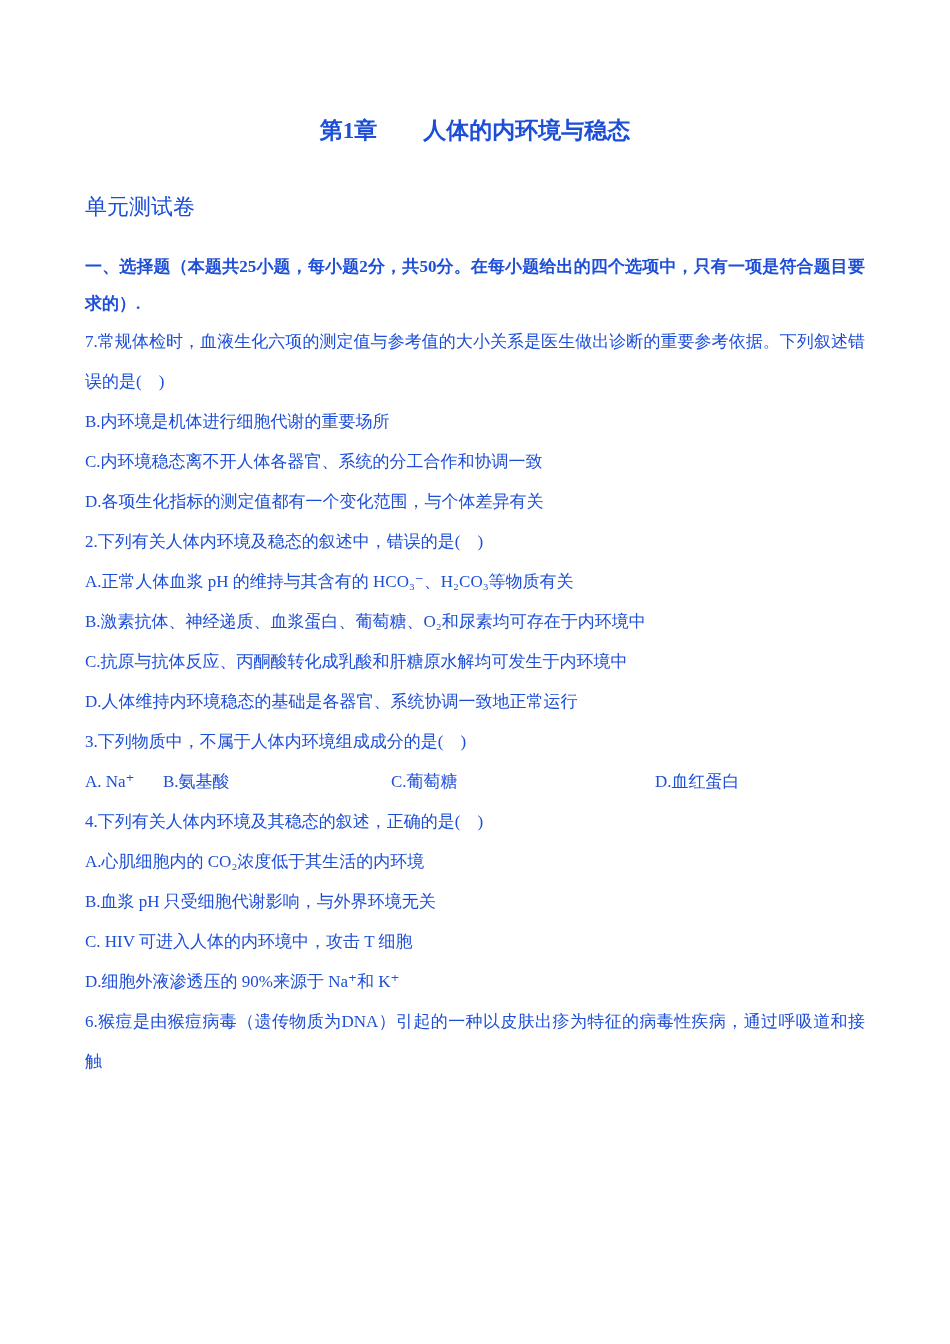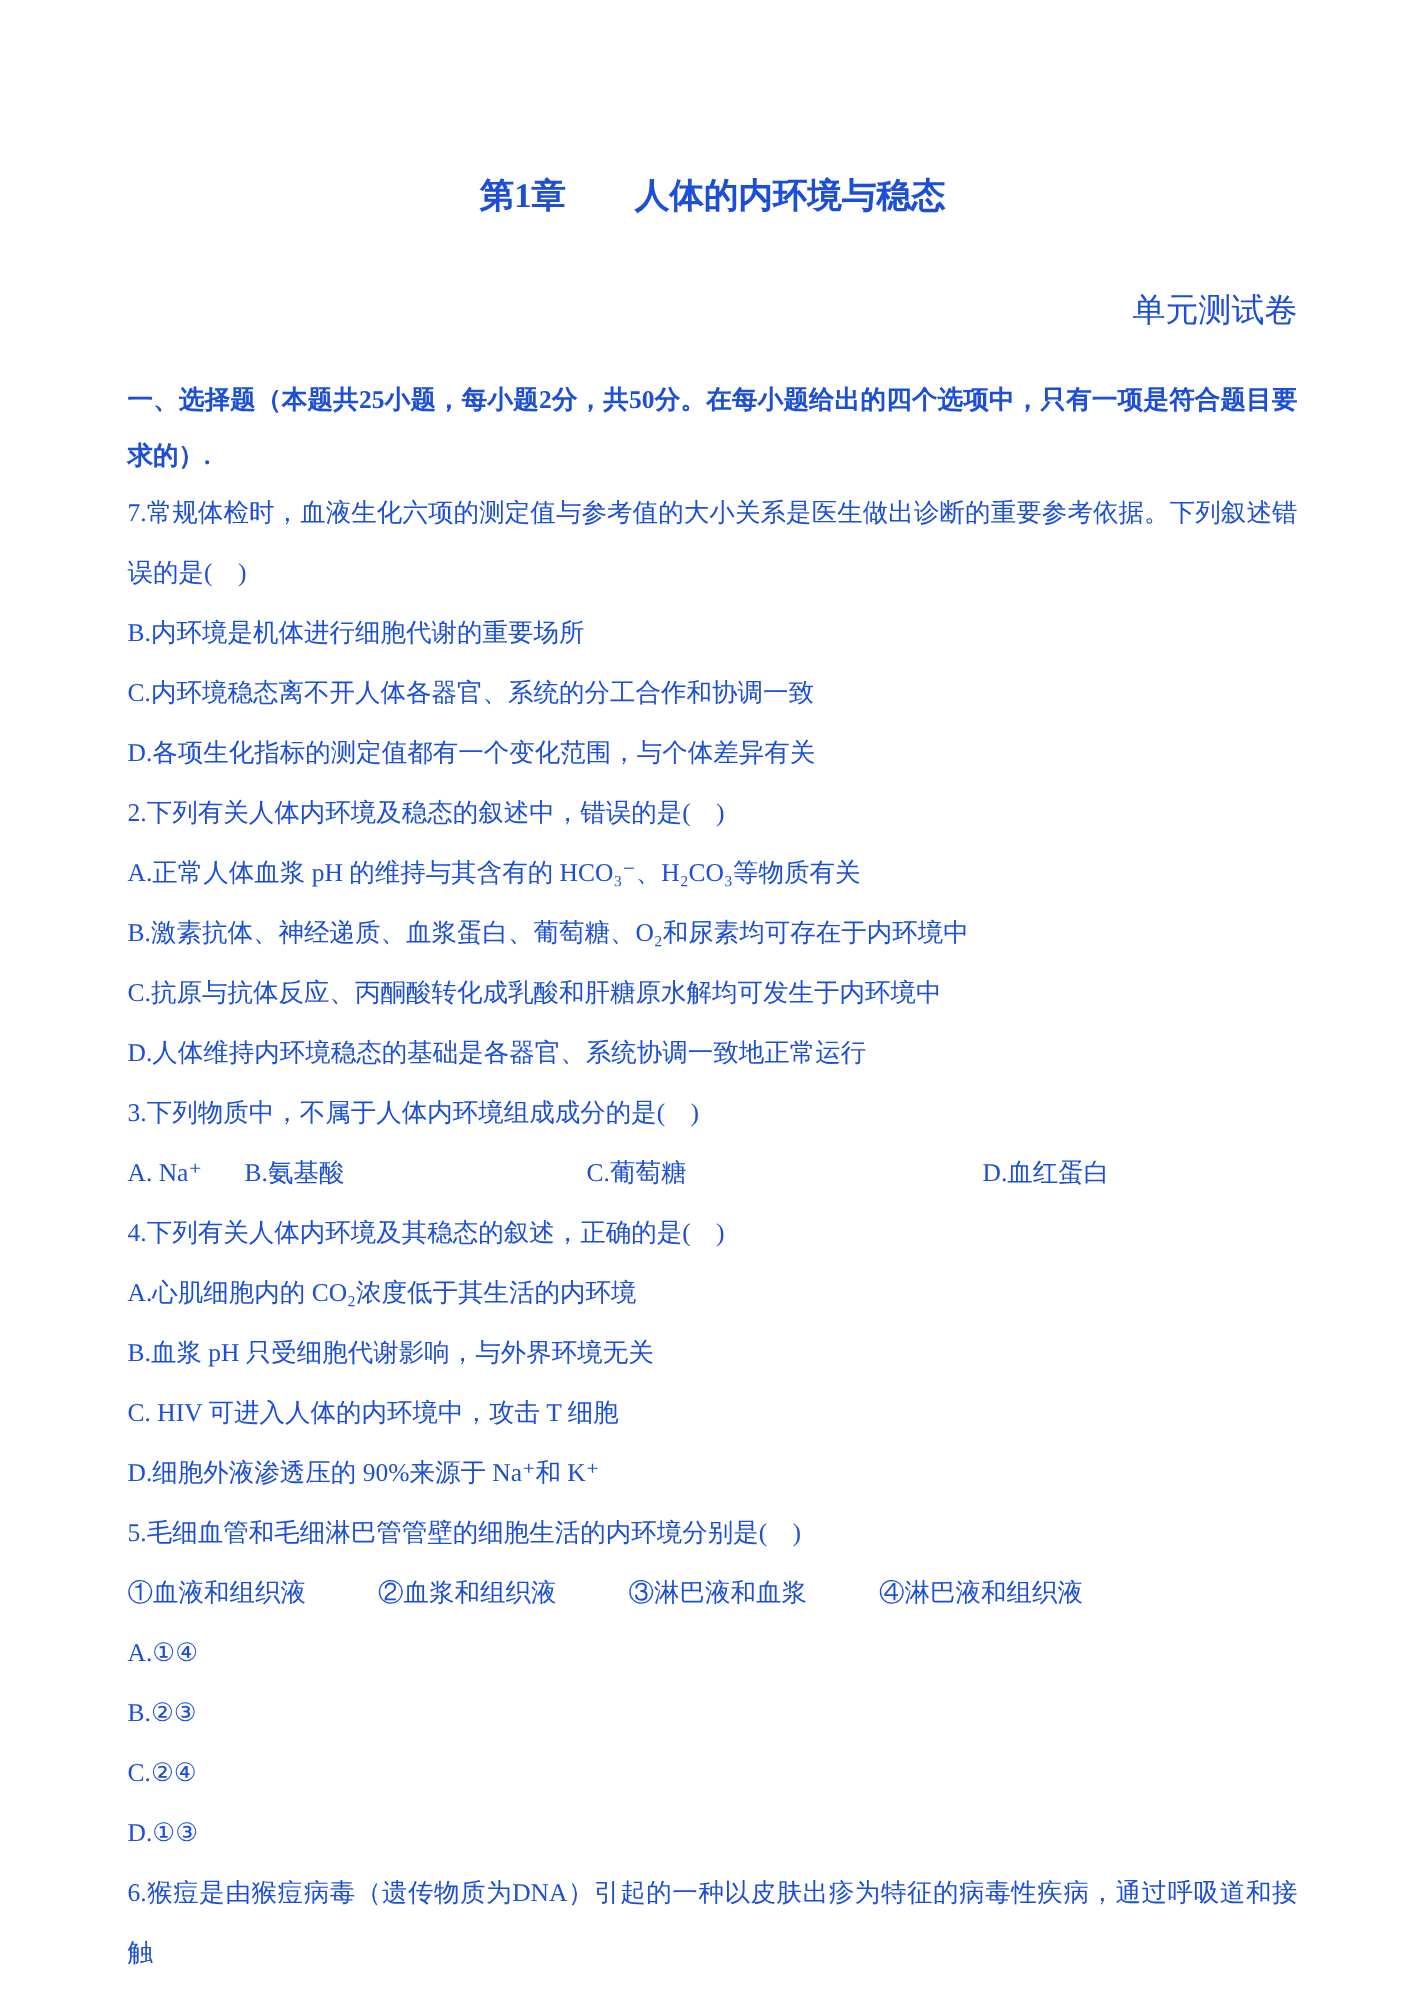--- a/index.html
+++ b/index.html
@@ -15,21 +15,21 @@
     overflow: hidden;
     font-family: "Liberation Serif", "DejaVu Serif", serif;
   }
   .title {
     text-align: center;
     font-size: 23px;
     font-weight: bold;
     line-height: 32px;
   }
   .subtitle {
-    text-align: right;
+    text-align: left;
     font-size: 22px;
     font-weight: normal;
     line-height: 30px;
     margin-top: 45px;
   }
   .section-header {
     font-size: 17px;
     font-weight: bold;
     line-height: 37px;
     margin-top: 26px;
@@ -89,31 +89,18 @@
   </div>
 
   <div class="question">
     <p class="para stem">4.下列有关人体内环境及其稳态的叙述，正确的是(　)</p>
     <p class="para">A.心肌细胞内的 CO₂浓度低于其生活的内环境</p>
     <p class="para">B.血浆 pH 只受细胞代谢影响，与外界环境无关</p>
     <p class="para">C. HIV 可进入人体的内环境中，攻击 T 细胞</p>
     <p class="para">D.细胞外液渗透压的 90%来源于 Na⁺和 K⁺</p>
   </div>
 
-  <div class="question">
-    <p class="para stem">5.毛细血管和毛细淋巴管管壁的细胞生活的内环境分别是(　)</p>
-    <div class="numbered-options">
-      <span>①血液和组织液</span>
-      <span>②血浆和组织液</span>
-      <span>③淋巴液和血浆</span>
-      <span>④淋巴液和组织液</span>
-    </div>
-    <p class="para">A.①④</p>
-    <p class="para">B.②③</p>
-    <p class="para">C.②④</p>
-    <p class="para">D.①③</p>
-  </div>
 
   <div class="question">
     <p class="para stem">6.猴痘是由猴痘病毒（遗传物质为DNA）引起的一种以皮肤出疹为特征的病毒性疾病，通过呼吸道和接触</p>
   </div>
 
 </div>
 
 </body></html>

